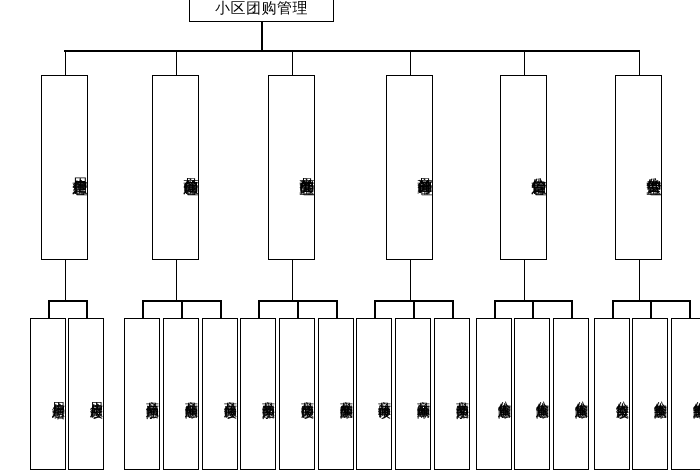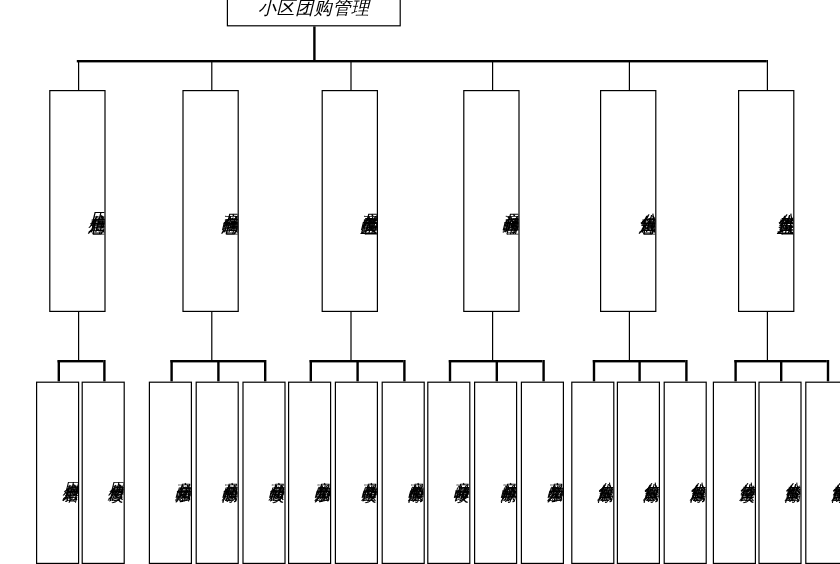--- a/index.html
+++ b/index.html
@@ -11,21 +11,20 @@
     width: 700px;
     height: 470px;
     font-family: "Liberation Serif", "DejaVu Serif", serif;
     color: #000000;
     overflow: hidden;
   }
   #diagram {
     position: relative;
     width: 700px;
     height: 470px;
-    font-style: italic;
   }
   .node {
     position: absolute;
     box-sizing: border-box;
     border: 1.5px solid #000;
     background: #fff;
     display: flex;
     align-items: center;
     justify-content: center;
     text-align: center;

